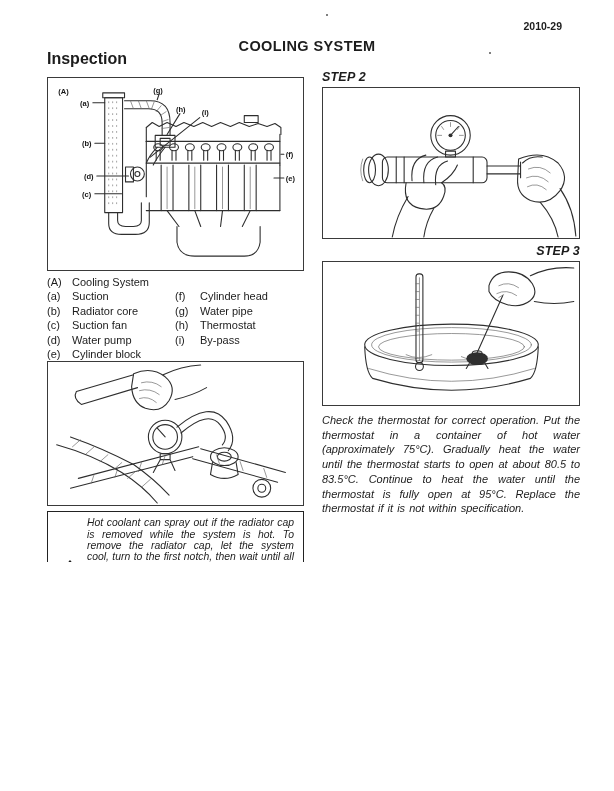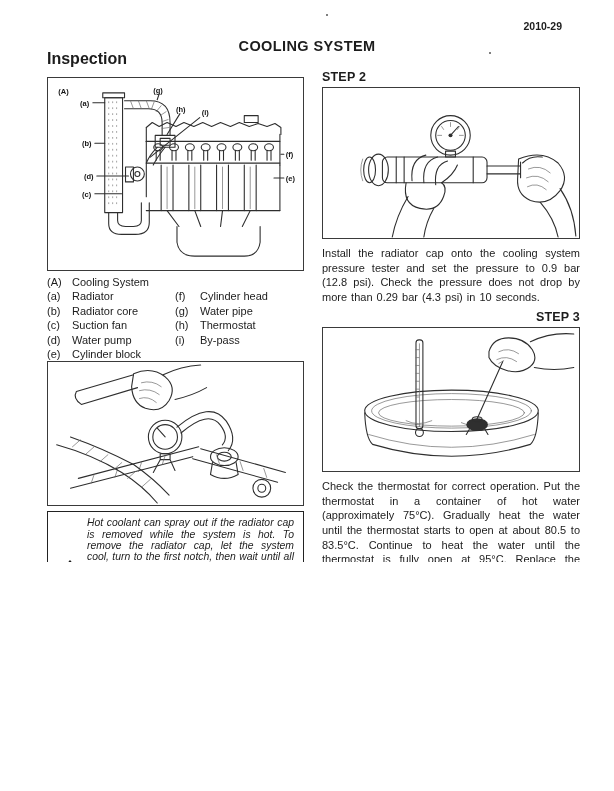--- a/index.html
+++ b/index.html
@@ -6,21 +6,21 @@
   html,body { background:#fff; }
   .page {
     position:relative; width:614px; height:562px; background:#fff;
     color:#1c1c1c; font-family:"Liberation Sans", sans-serif; overflow:hidden;
   }
   .page-number { position:absolute; top:20px; right:52px; font-size:10.5px; font-weight:bold; }
   .page-title  { position:absolute; top:38px; left:0; width:100%; text-align:center;
                  font-weight:bold; font-size:14.5px; letter-spacing:.4px; }
   .col { position:absolute; top:50px; width:257px; }
   .col.left  { left:47px; }
-  .col.right { left:322px; width:258px; top:70px; }
+  .col.right { left:322px; width:258px; top:70px;font-style:italic; }
   h1 { font-size:16px; margin:0 0 9px; }
   h2 { font-size:12.5px; margin:0 0 3px; letter-spacing:.2px; }
   h2.mt1 { margin-top:2px; }
   h2.mt2 { margin-top:5px;text-align:right; }
   .figure { border:1.3px solid #3a3a3a; background:#fff; }
   .figA { height:194px; }
   .fig1 { height:145px; }
   .fig2 { height:152px; }
   .fig3 { height:145px; }
   .figure svg { display:block; width:100%; height:100%; }
@@ -140,21 +140,21 @@
     <div class="parts">
       <div class="prow">
         <span class="pcell wide">
             <span class="k">(A)</span>
             <span>Cooling System</span>
           </span>
       </div>
       <div class="prow">
         <span class="pcell">
             <span class="k">(a)</span>
-            <span>Radiator</span>
+            <span>Suction</span>
           </span>
         <span class="pcell wide">
             <span class="k">(f)</span>
             <span>Cylinder head</span>
           </span>
       </div>
       <div class="prow">
         <span class="pcell">
             <span class="k">(b)</span>
             <span>Radiator core</span>
@@ -269,21 +269,20 @@
           <path class="thin" d="M206 82 Q218 77 228 86 M204 91 Q216 86 226 95 M205 100 Q215 95 224 103"></path>
           <path d="M200 76 Q208 68 220 70 M238 102 Q252 122 254 150 M218 116 Q232 132 236 151"></path>
 
           <path d="M82 96 Q78 118 96 122 Q114 126 120 110 Q124 100 118 96"></path>
           <path d="M88 94 Q86 72 102 68 M100 96 Q98 74 114 70 M112 98 Q110 78 124 74 M118 96 Q130 88 134 78"></path>
           <path d="M84 110 Q72 130 68 151 M110 122 Q102 136 100 151"></path>
         </g>
       </svg>
     </div>
 
-    <p class="body">Install the radiator cap onto the cooling system pressure tester and set the pressure to 0.9 bar (12.8 psi).  Check the pressure does not drop by more than 0.29 bar (4.3 psi) in 10 seconds.</p>
 
     <h2 class="mt2">STEP 3</h2>
 
     <div class="figure fig3">
       <svg viewBox="0 0 255 145">
         <g class="ln">
 
           <ellipse cx="128" cy="84" rx="88" ry="21"></ellipse>
           <ellipse class="thin" cx="128" cy="84" rx="81" ry="17.5"></ellipse>
           <ellipse class="thin" cx="128" cy="86" rx="74" ry="13.5"></ellipse>

